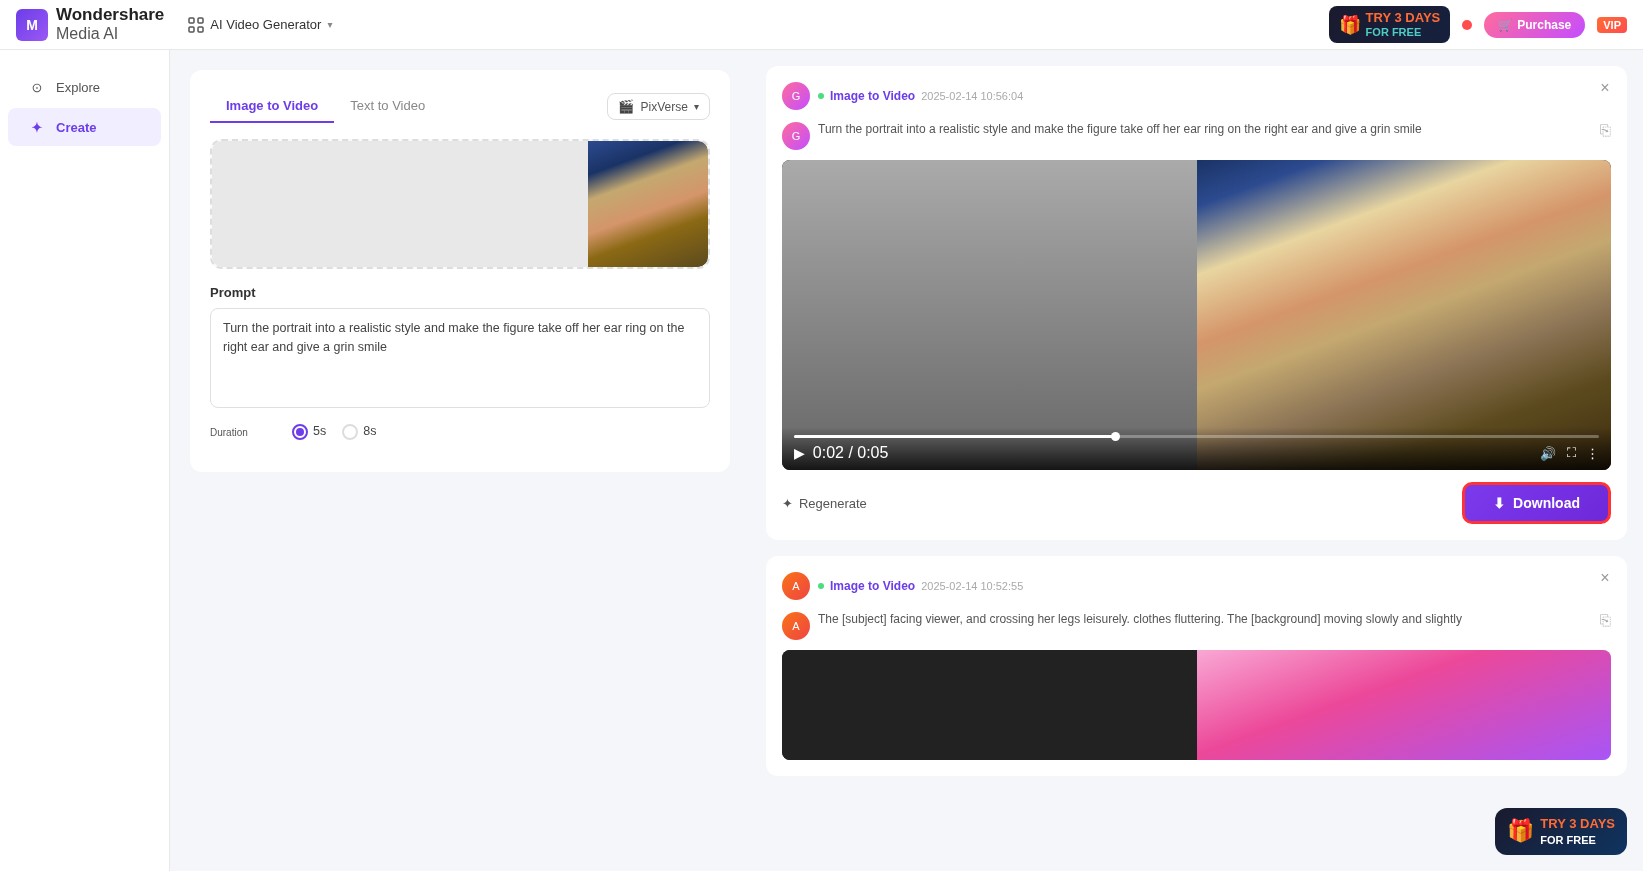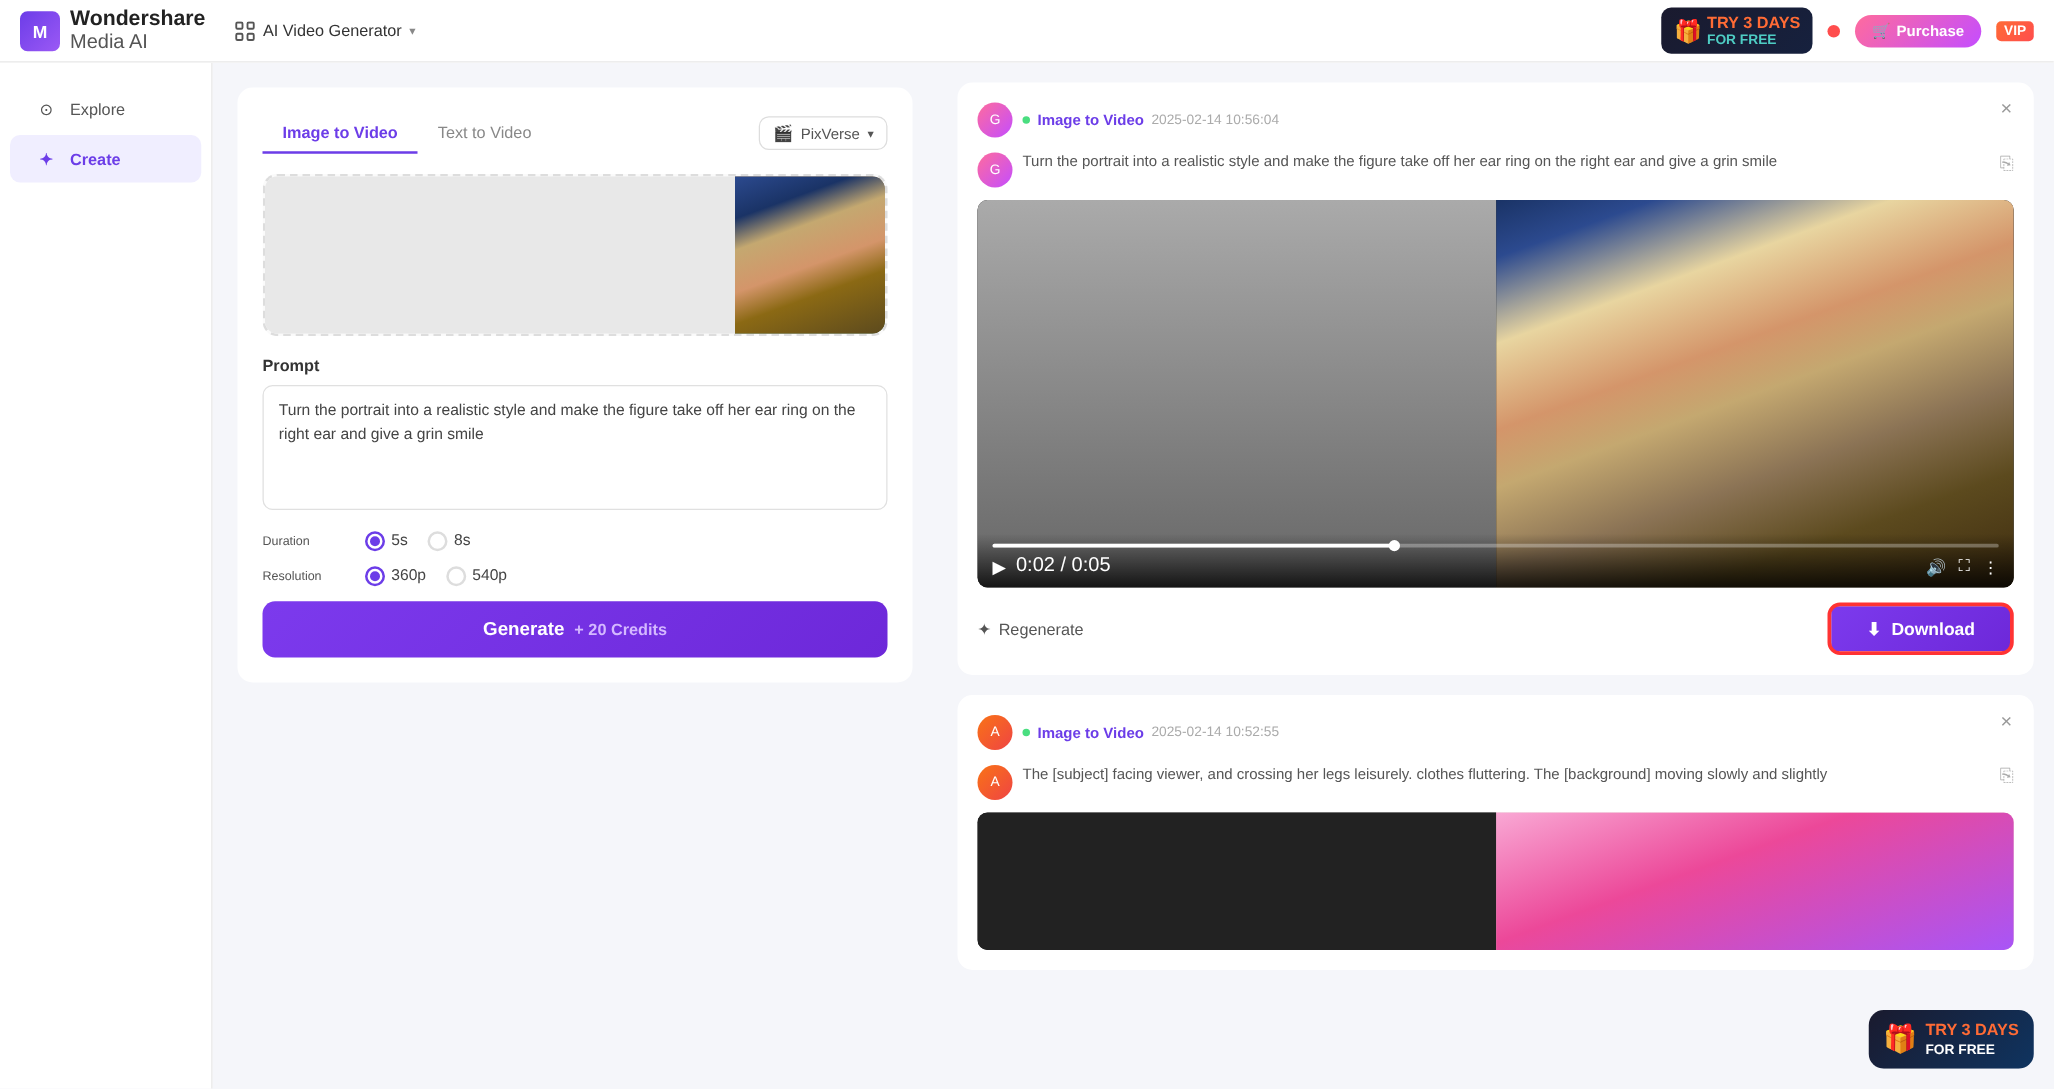--- a/index.html
+++ b/index.html
@@ -321,39 +321,22 @@
             <span>5s</span>
           </label>
           <label class="radio-item">
             <div class="radio-circle"></div>
             <span>8s</span>
           </label>
         </div>
       </div>
 
       
-      <div class="options-row">
-        <span class="option-label">Resolution</span>
-        <div class="radio-group">
-          <label class="radio-item">
-            <div class="radio-circle checked"></div>
-            <span>360p</span>
-          </label>
-          <label class="radio-item">
-            <div class="radio-circle"></div>
-            <span>540p</span>
-          </label>
-        </div>
-      </div>
-
-      
-      <button class="generate-btn">
-        <span>Generate</span>
-        <span class="credits-badge">+ 20 Credits</span>
-      </button>
+
+      
     </div>
   </section>
 
   <section class="right-panel">
 
     <div class="result-card">
       <button class="close-btn">×</button>
 
       <div class="result-header">
         <div class="avatar-sm">

